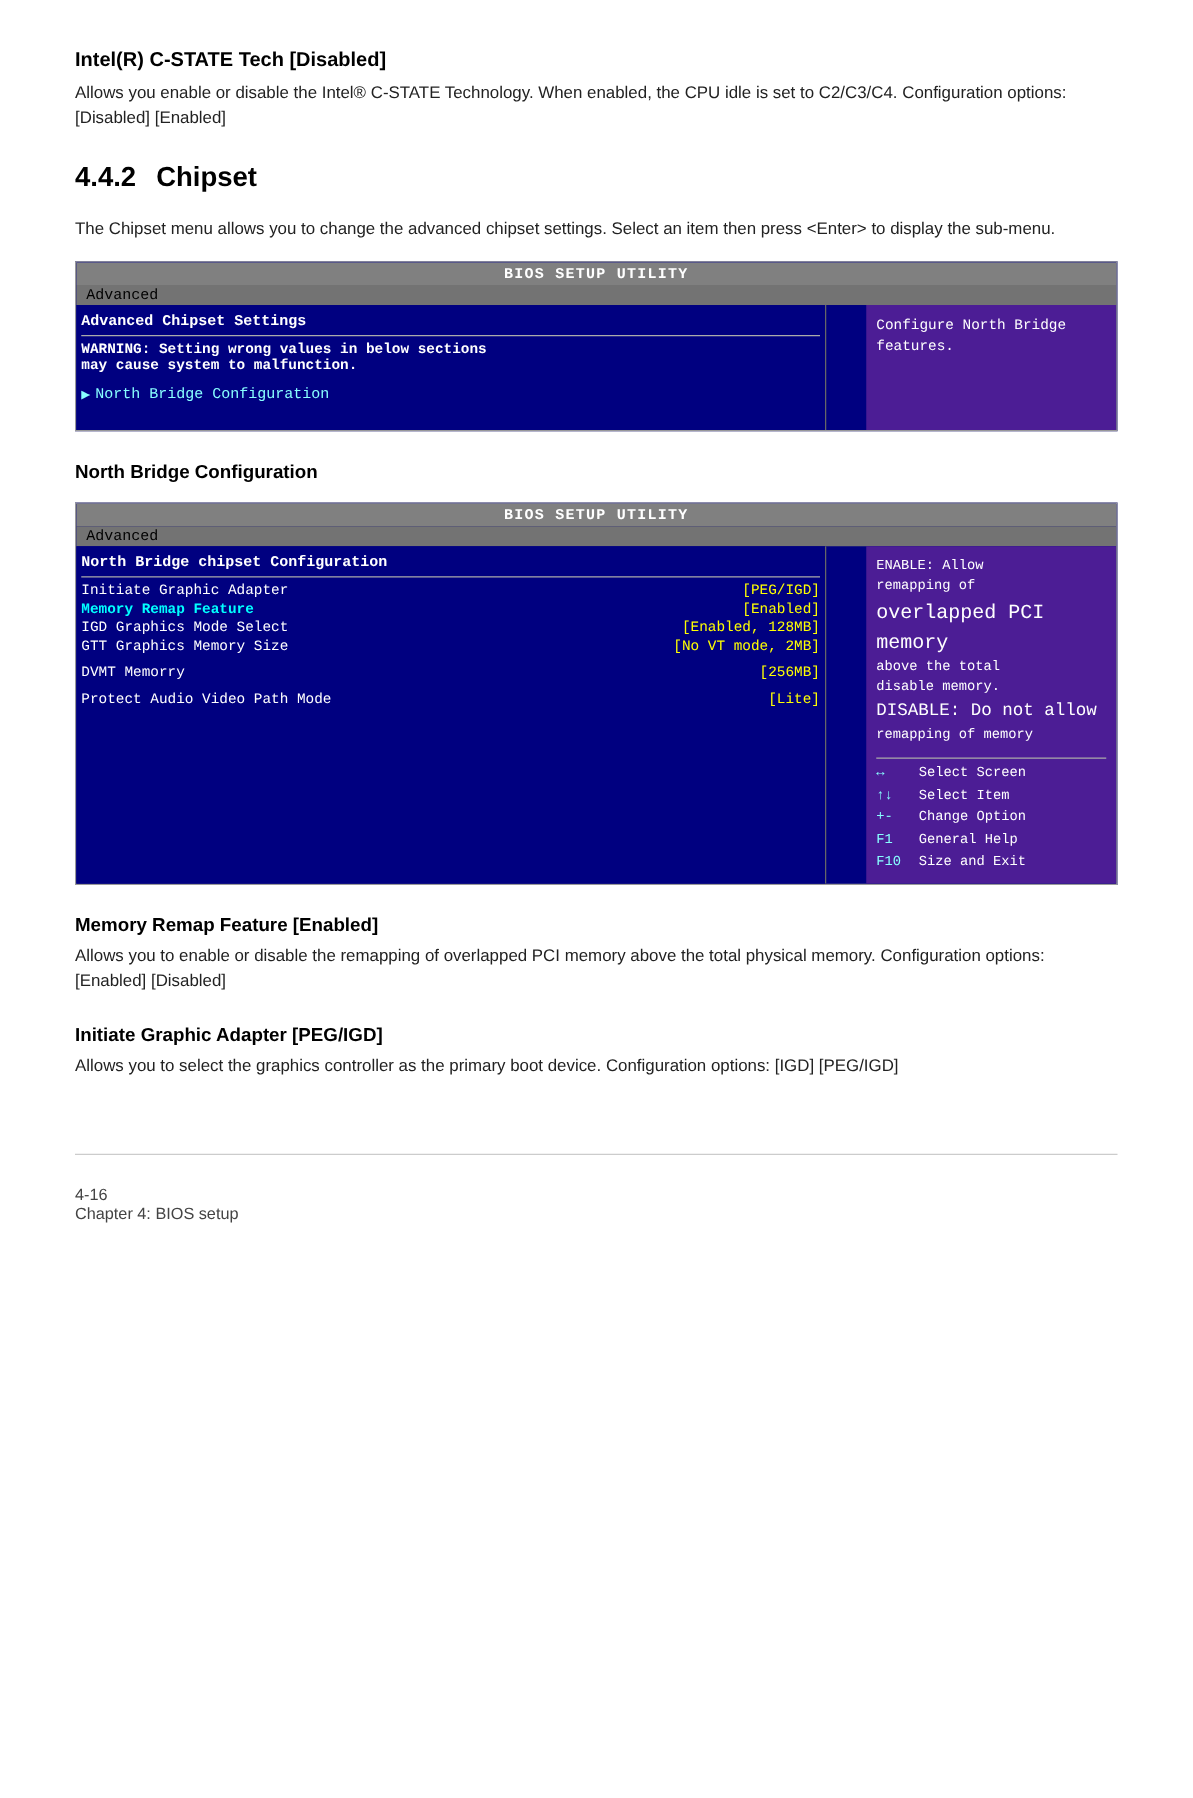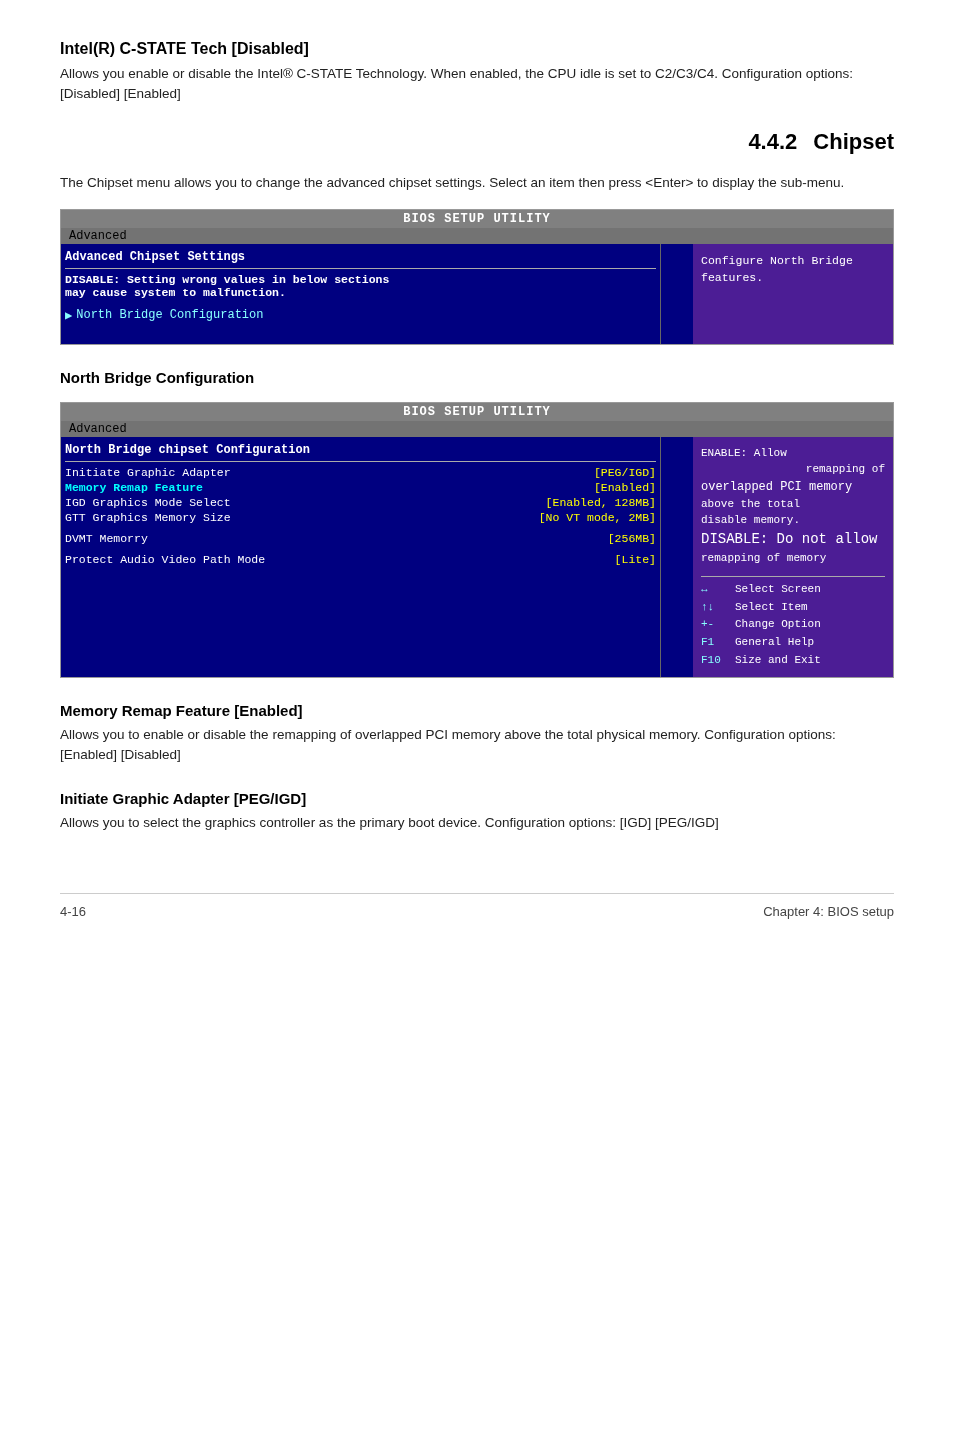--- a/index.html
+++ b/index.html
@@ -164,49 +164,50 @@
       color: #fff;
     }
 
     .page-footer {
       display: flex;
       justify-content: space-between;
       margin-top: 60px;
       font-size: 13px;
       color: #444;
       border-top: 1px solid #ccc;
-      padding-top: 10px;
+      padding-top: 24px;
+      flex-direction: column;
     }
   </style>
 </head>
 <body>
 
 <div class="section">
   <h2 class="section-title">Intel(R) C-STATE Tech [Disabled]</h2>
   <p class="body-text">Allows you enable or disable the Intel® C-STATE Technology. When enabled, the CPU idle is set to C2/C3/C4. Configuration options: [Disabled] [Enabled]</p>
 </div>
 
 <div class="section">
-  <div style="display:flex; align-items:baseline; gap:16px; margin-bottom:8px;justify-content:flex-end;">
+  <div style="display:flex; align-items:baseline; gap:16px; margin-bottom:8px;">
     <span class="chapter-heading">4.4.2</span>
     <span class="chapter-heading">Chipset</span>
   </div>
   <p class="body-text">The Chipset menu allows you to change the advanced chipset settings. Select an item then press &lt;Enter&gt; to display the sub-menu.</p>
 
   <div class="bios-box">
     <div class="bios-title-bar">BIOS SETUP UTILITY</div>
     <div class="bios-menu-bar">
       <span>Advanced</span>
     </div>
     <div class="bios-content">
       <div class="bios-left">
         <div class="bios-section-header">Advanced Chipset Settings</div>
         <div class="bios-divider"></div>
         <div class="bios-warning">
-          <div>DISABLE: Setting wrong values in below sections</div>
+          <div>WARNING: Setting wrong values in below sections</div>
           <div>         may cause system to  malfunction.</div>
         </div>
         <div class="bios-menu-item">
           <span class="arrow">▶</span>
           <span>North Bridge Configuration</span>
         </div>
         <br>
       </div>
       <div class="bios-right">
         <span>Configure North Bridge features.</span>
@@ -253,22 +254,22 @@
             <div class="bios-row">
               <span class="bios-row-label-white" style="color: rgb(255, 255, 255);">Protect Audio Video Path Mode</span>
               <span class="bios-row-value">[Lite]</span>
             </div>
           </div>
         <br>
       </div>
       <div class="bios-right">
         <div id="nb-right-lines" style="margin-bottom:10px;">
             <div style="font-size: 11px; line-height: 1.5; color: rgb(255, 255, 255);">ENABLE: Allow</div>
-            <div style="font-size: 11px; line-height: 1.5; color: rgb(255, 255, 255); text-align: right;">remapping of</div>
-            <div style="font-size: 12px; line-height: 1.5; color: rgb(255, 255, 255);">overlapped PCI memory</div>
+            <div style="font-size: 11px; line-height: 1.5; color: rgb(255, 255, 255);">remapping of</div>
+            <div style="font-size: 16px; line-height: 1.5; color: rgb(255, 255, 255);">overlapped PCI memory</div>
             <div style="font-size: 11px; line-height: 1.5; color: rgb(255, 255, 255);">above the total</div>
             <div style="font-size: 11px; line-height: 1.5; color: rgb(255, 255, 255);">disable memory.</div>
             <div style="font-size: 11px; line-height: 1.5; color: rgb(255, 255, 255);"></div>
             <div style="font-size: 14px; line-height: 1.5; color: rgb(255, 255, 255);">DISABLE: Do not allow</div>
             <div style="font-size: 11px; line-height: 1.5; color: rgb(255, 255, 255);">remapping of memory</div>
           </div>
         <div class="bios-divider"></div>
         <div id="nb-keys" class="bios-keys">
             <div class="key-row">
               <span class="key-sym">↔</span>

